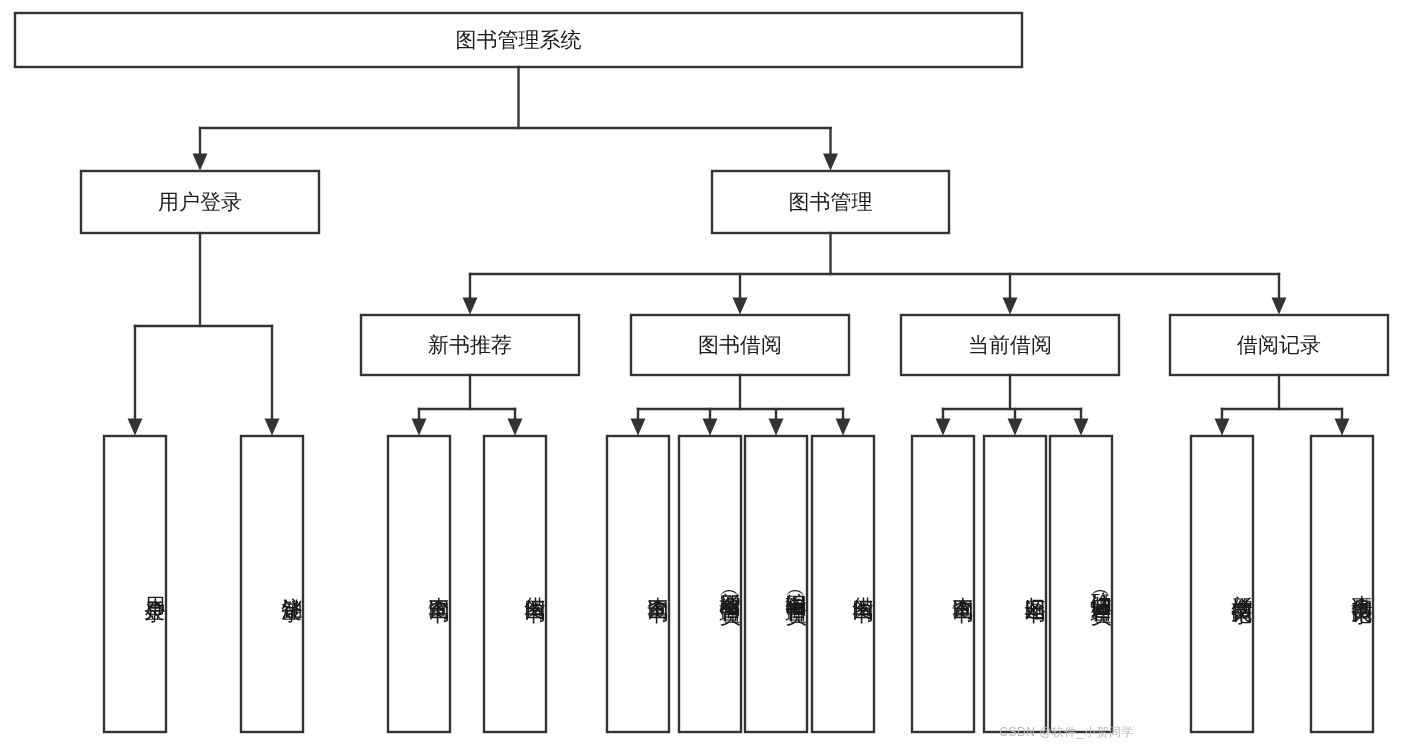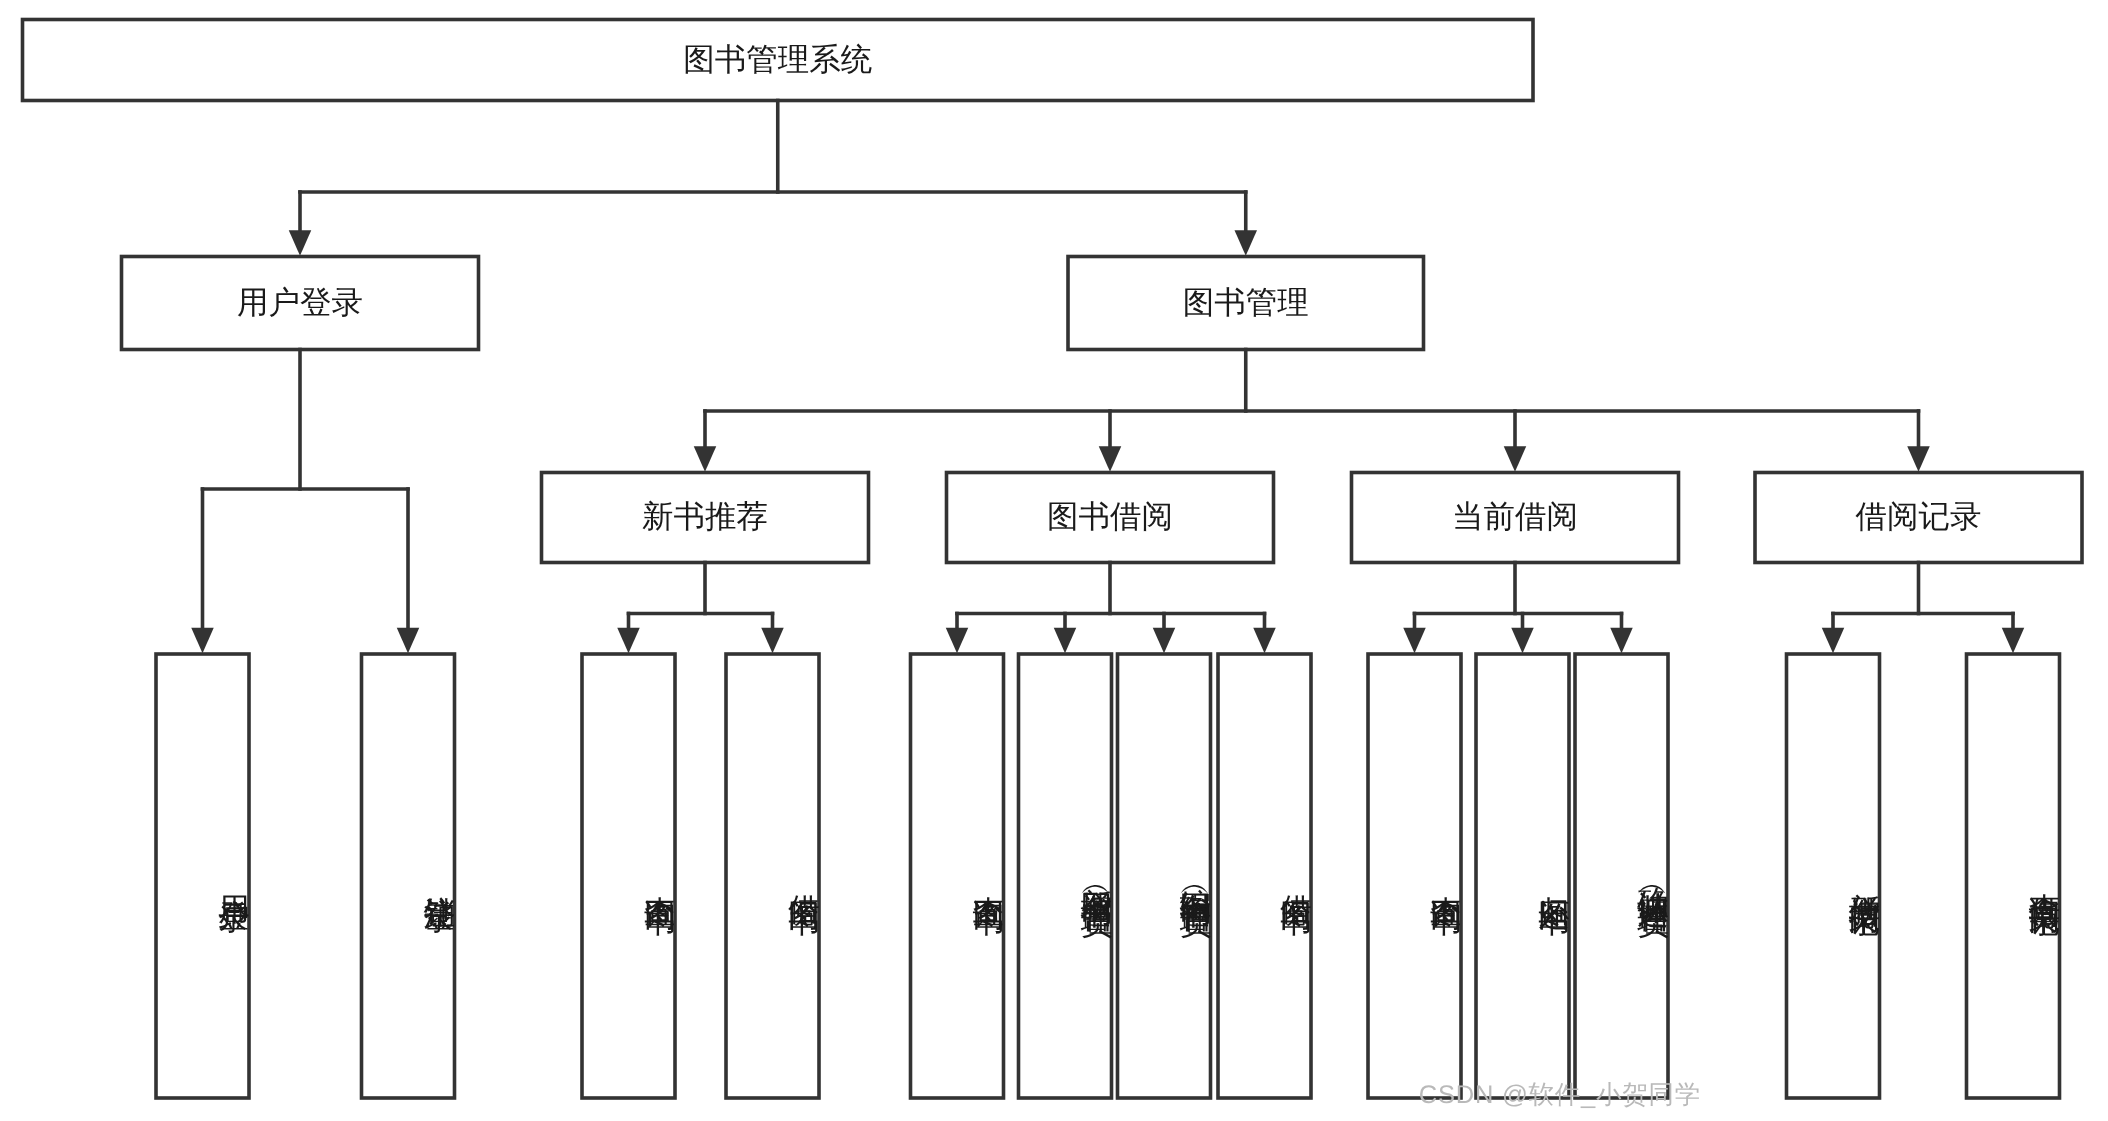--- a/index.html
+++ b/index.html
@@ -61,21 +61,21 @@
     pointer-events: none;
     display: flex;
     align-items: flex-start;
     justify-content: center;
   }
   .watermark {
     position: absolute;
     right: 10px;
     bottom: 6px;
     font-family: "Liberation Sans", "DejaVu Sans", sans-serif;
-    font-size: 17px;
+    font-size: 12px;
     color: #b9b9b9;
     letter-spacing: 0.5px;
     white-space: nowrap;
   }
 </style>
 </head>
 <body>
 
 <div id="diagram-root">
 

